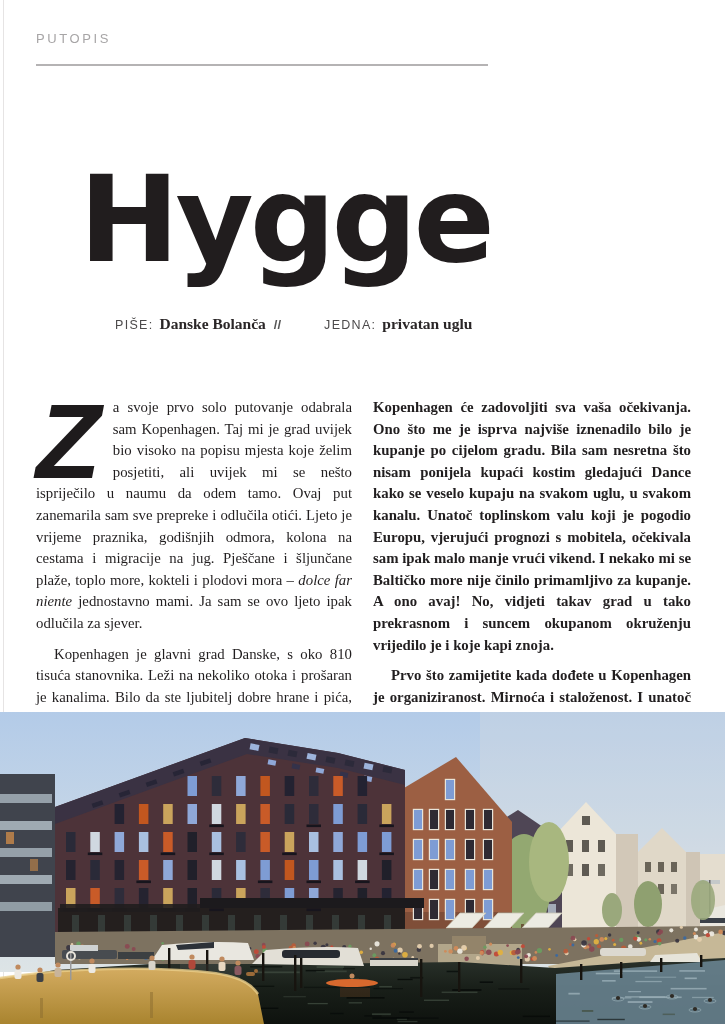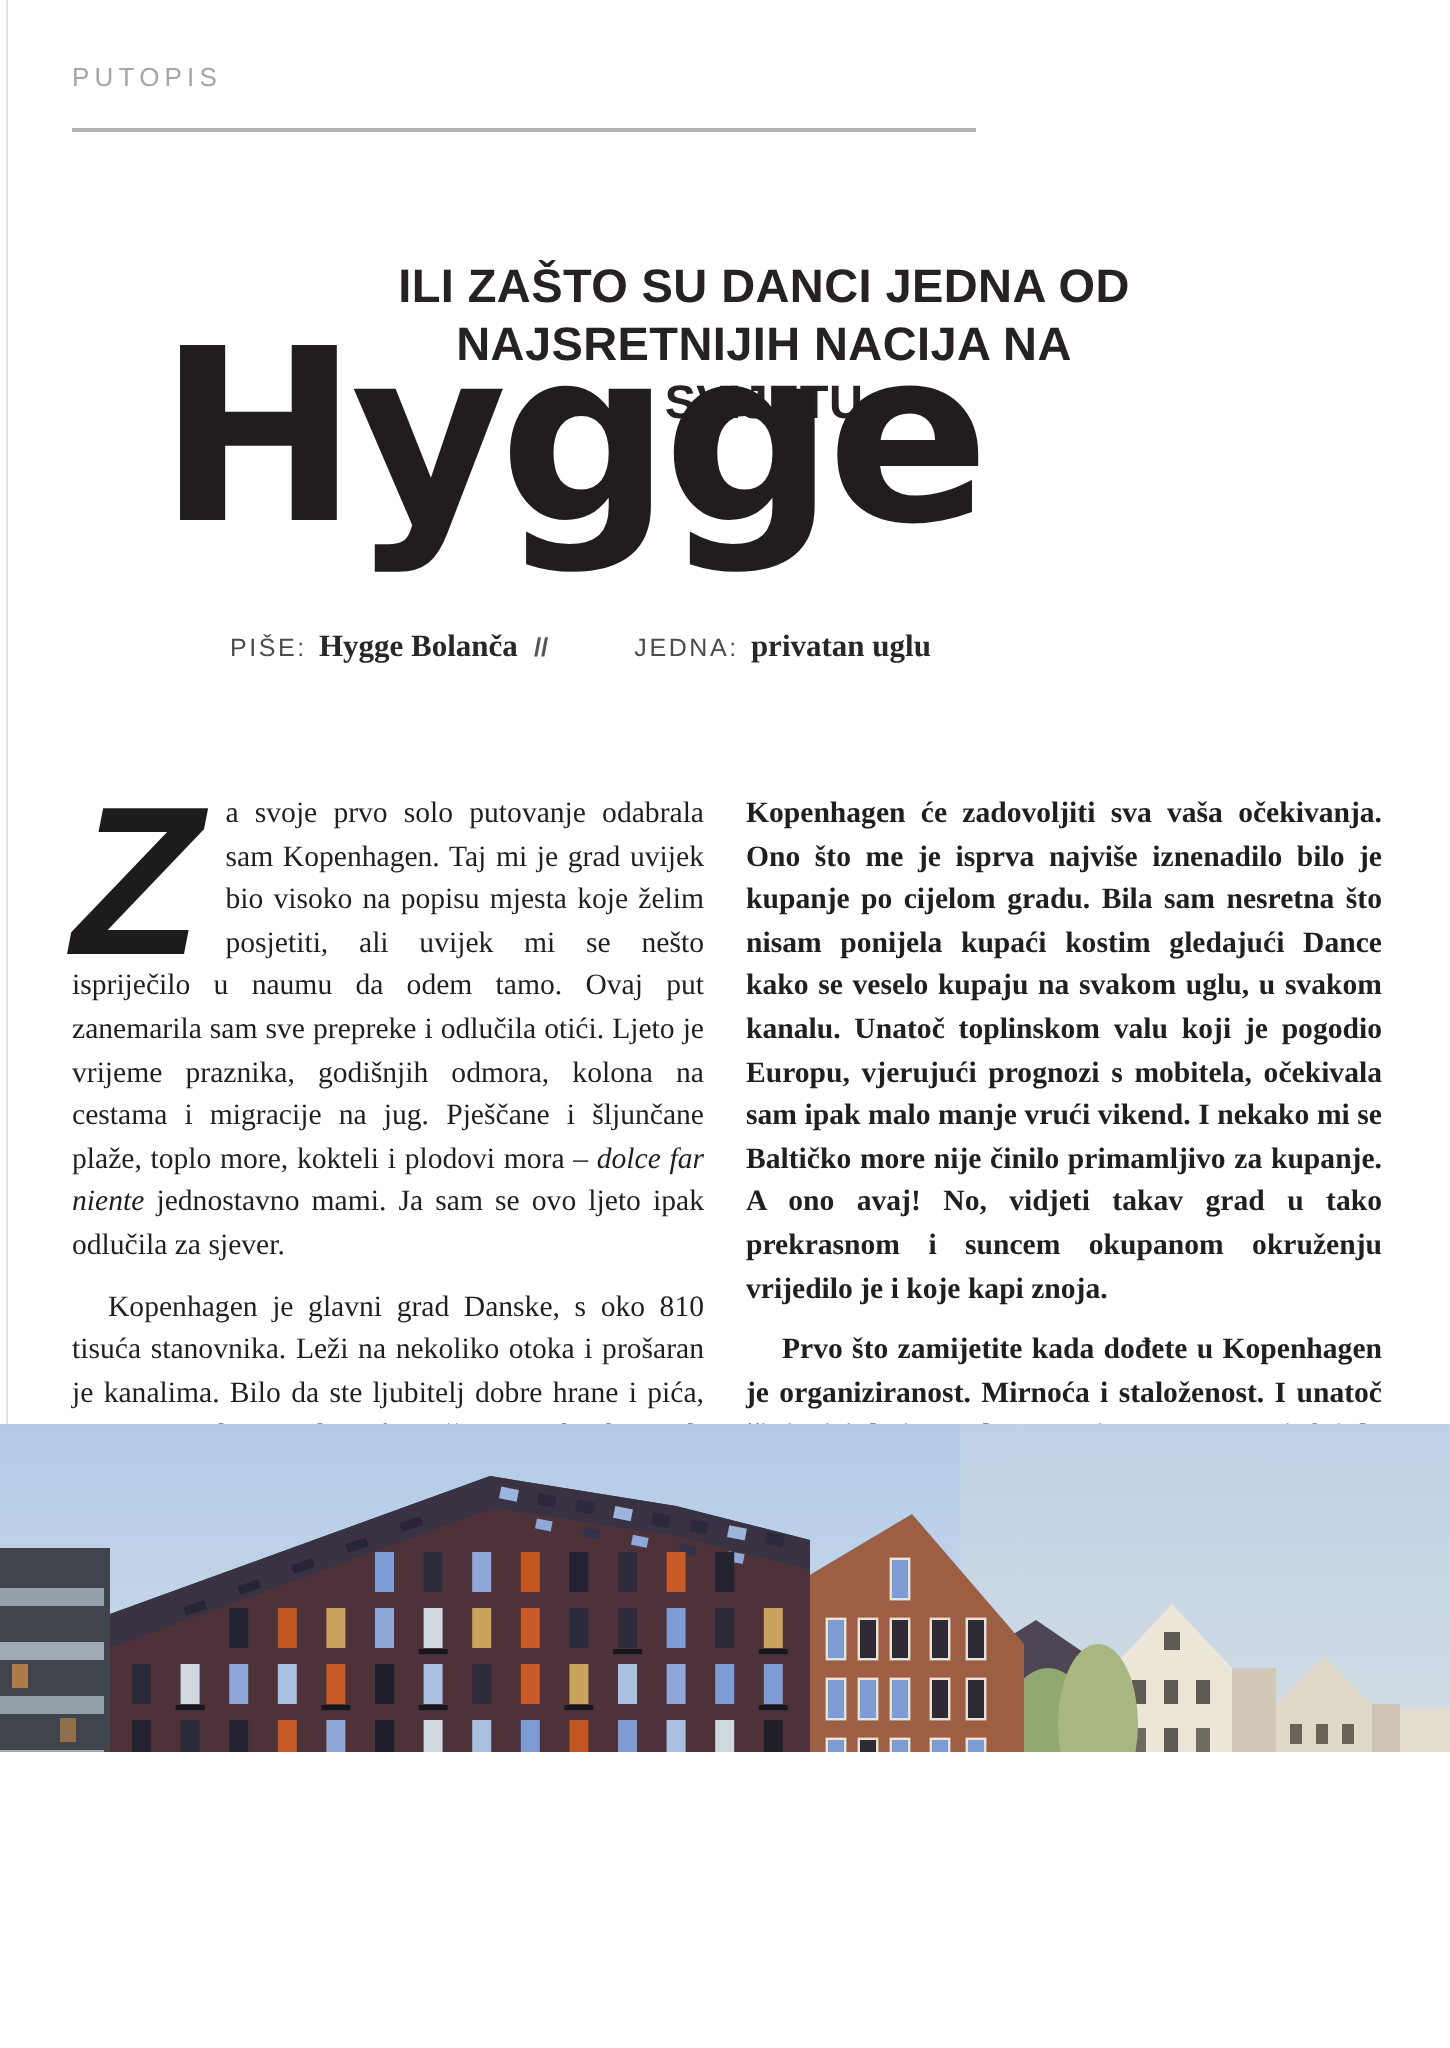--- a/index.html
+++ b/index.html
@@ -1,16 +1,16 @@
 <!DOCTYPE html>
 <html lang="hr"><head>
 <meta charset="utf-8">
 <style>
   html,body{margin:0;padding:0;background:#ffffff;}
-  .page{position:relative;width:725px;height:876px;background:#fff;overflow:hidden;
+  .page{position:relative;width:725px;height:1024px;background:#fff;overflow:hidden;
         font-family:"Liberation Serif",serif;color:#211e1f;}
   .edge-line{position:absolute;left:3px;top:0;bottom:0;width:1px;background:#e6e4e4;}
   .kicker{position:absolute;left:36px;top:31px;font-family:"Liberation Sans",sans-serif;
           font-size:13px;letter-spacing:2.6px;color:#a7a5a6;}
   .rule{position:absolute;left:36px;top:64px;width:452px;height:2px;background:#b5b3b4;}
   .headline{position:absolute;left:198px;top:129px;width:368px;text-align:center;
             font-family:"Liberation Sans",sans-serif;font-weight:700;font-size:23.5px;
             line-height:29px;color:#262223;letter-spacing:.2px;}
   .big-title{position:absolute;left:79px;top:160px;font-family:"DejaVu Sans","Liberation Sans",sans-serif;
              font-weight:700;font-size:120px;line-height:1;letter-spacing:-4px;color:#211d1e;}
@@ -35,29 +35,25 @@
 </style>
 </head>
 <body>
 
 <div class="page">
   <div class="edge-line"></div>
 
   <div class="kicker">PUTOPIS</div>
   <div class="rule"></div>
 
-  <div class="headline">
-    <div>ILI ZAŠTO SU DANCI JEDNA OD</div>
-    <div>NAJSRETNIJIH NACIJA NA SVIJETU</div>
-  </div>
 
   <div class="big-title">Hygge</div>
 
   <div class="byline">
-    <span class="lab">PIŠE:</span><span class="name">Hygge Bolanča</span><span class="sep">//</span><span class="lab">JEDNA:</span><span class="name">privatan uglu</span>
+    <span class="lab">PIŠE:</span><span class="name">Danske Bolanča</span><span class="sep">//</span><span class="lab">JEDNA:</span><span class="name">privatan uglu</span>
   </div>
 
   <div class="article">
     <div class="col-left">
       <p><span class="dropcap">Z</span><span>a svoje prvo solo putovanje odabrala sam Kopenhagen. Taj mi je grad uvijek bio visoko na popisu mjesta koje želim posjetiti, ali uvijek mi se nešto ispriječilo u naumu da odem tamo. Ovaj put zanemarila sam sve prepreke i odlučila otići. Ljeto je vrijeme praznika, godišnjih odmora, kolona na cestama i migracije na jug. Pješčane i šljunčane plaže, toplo more, kokteli i plodovi mora – </span><span class="ital">dolce far niente</span><span> jednostavno mami. Ja sam se ovo ljeto ipak odlučila za sjever.</span></p>
       <p class="indent">Kopenhagen je glavni grad Danske, s oko 810 tisuća stanovnika. Leži na nekoliko otoka i prošaran je kanalima. Bilo da ste ljubitelj dobre hrane i pića, umjetnina, dizajna ili noćnog života, arhitekture ili povijesti,</p>
     </div>
     <div class="col-right">
       <p>Kopenhagen će zadovoljiti sva vaša očekivanja. Ono što me je isprva najviše iznenadilo bilo je kupanje po cijelom gradu. Bila sam nesretna što nisam ponijela kupaći kostim gledajući Dance kako se veselo kupaju na svakom uglu, u svakom kanalu. Unatoč toplinskom valu koji je pogodio Europu, vjerujući prognozi s mobitela, očekivala sam ipak malo manje vrući vikend. I nekako mi se Baltičko more nije činilo primamljivo za kupanje. A ono avaj! No, vidjeti takav grad u tako prekrasnom i suncem okupanom okruženju vrijedilo je i koje kapi znoja.</p>
       <p class="indent">Prvo što zamijetite kada dođete u Kopenhagen je organiziranost. Mirnoća i staloženost. I unatoč činjenici da je grad pun turista, nemate osjećaj da ste u gu-</p>

